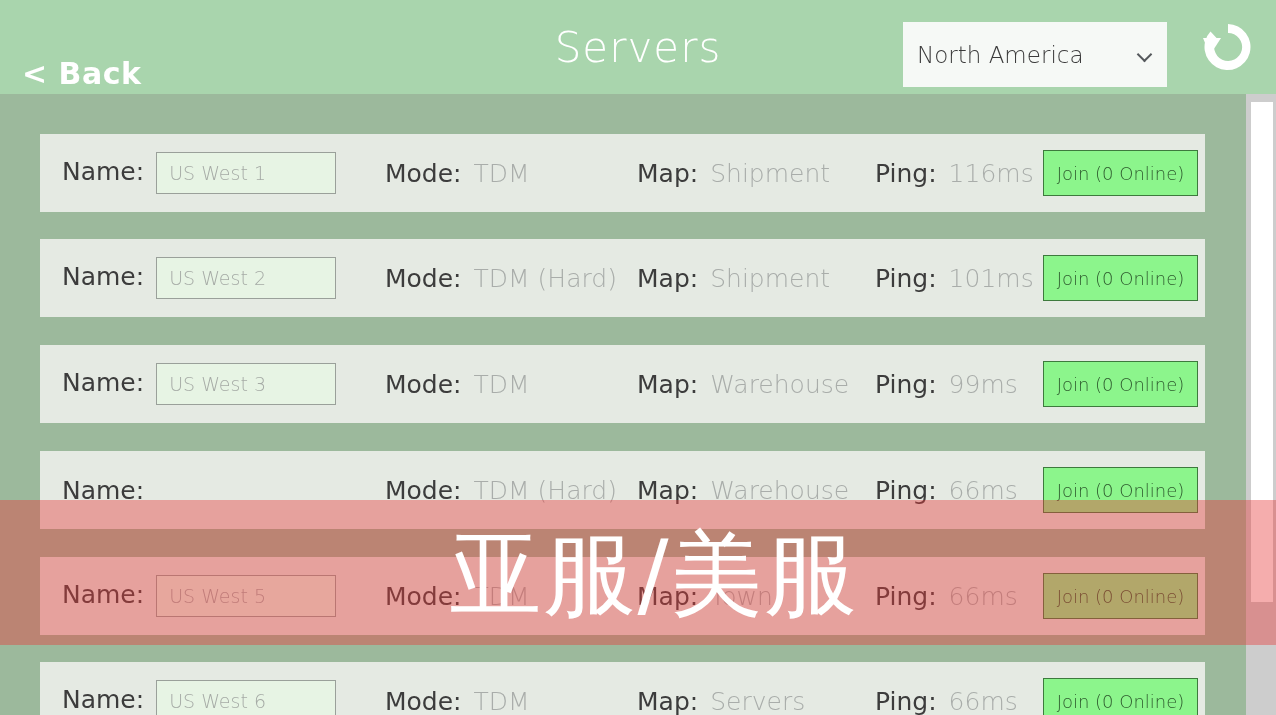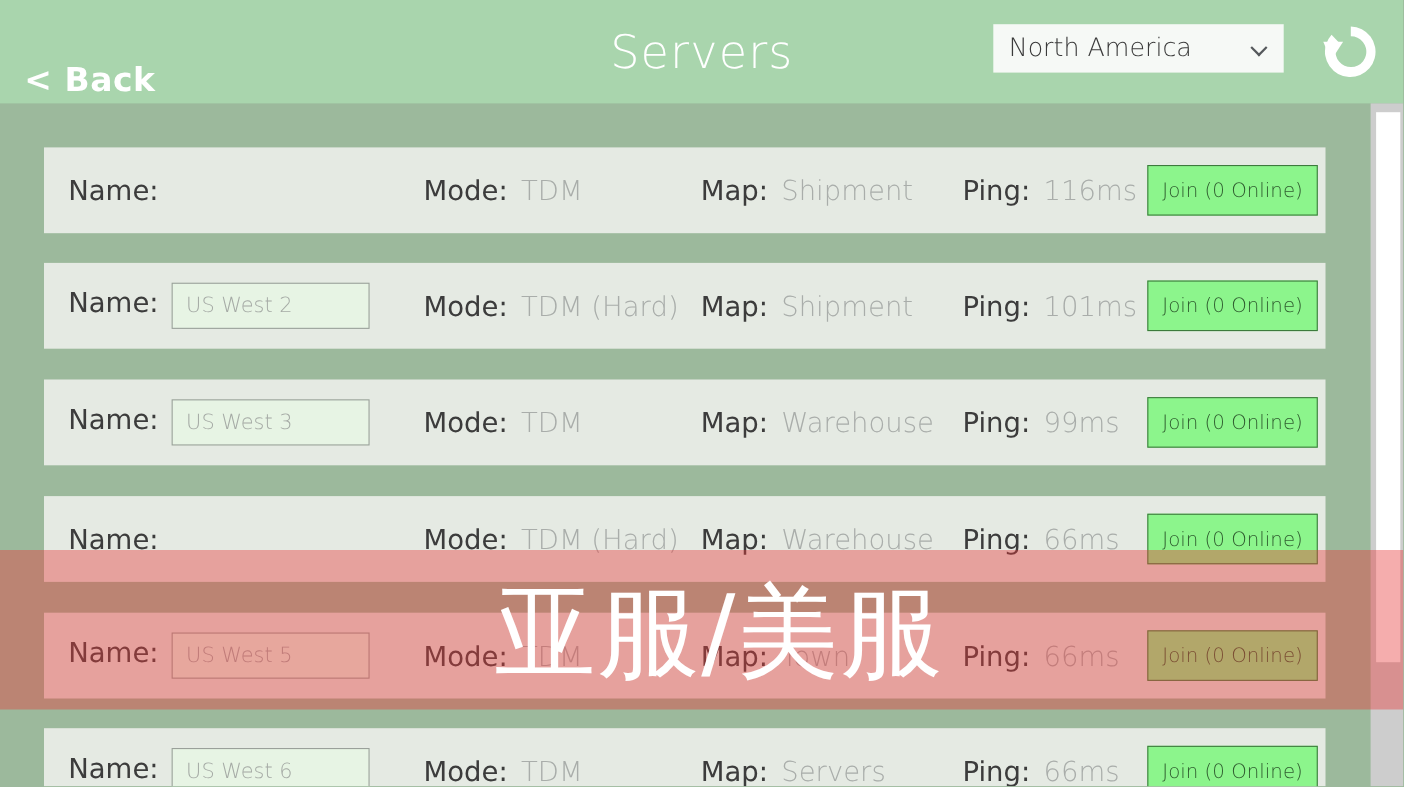--- a/index.html
+++ b/index.html
@@ -40,21 +40,21 @@
     transform: translateY(-50%);
     text-align: center;
     color: #ffffff;
     font-size: 42px;
     font-weight: 300;
     letter-spacing: 1px;
     pointer-events: none;
   }
   #region-select {
     position: absolute; left: 903px; top: 22px;
-    width: 264px; height: 44px;
+    width: 264px; height: 65px;
     background: #f6f9f6;
     border: none;
     display: flex; align-items: center;
     padding: 0 14px;
     cursor: pointer;
   }
   #region-select .region-label {
     flex: 1;
     font-size: 23px;
     color: #3b3b3b;
@@ -196,20 +196,21 @@
         <path d="M31 8 A23 23 0 1 1 13.5 15.5 L20 22.5 A14 14 0 1 0 31 17 Z" fill="#ffffff"></path>
         <polygon points="6,22 24,22 13,39" fill="#ffffff"></polygon>
       </svg>
     </div>
   </div>
 
   <div id="list-area">
       <div class="server-row" style="top: 40px;">
         <div class="field col-name">
           <span class="flabel">Name:</span>
+          <span class="name-input">US West 1</span>
         </div>
         <div class="field col-mode" style="left:345px">
           <span class="flabel">Mode:</span>
           <span class="fvalue">TDM</span>
         </div>
         <div class="field col-map" style="left:597px">
           <span class="flabel">Map:</span>
           <span class="fvalue">Shipment</span>
         </div>
         <div class="field col-ping" style="left:835px">

